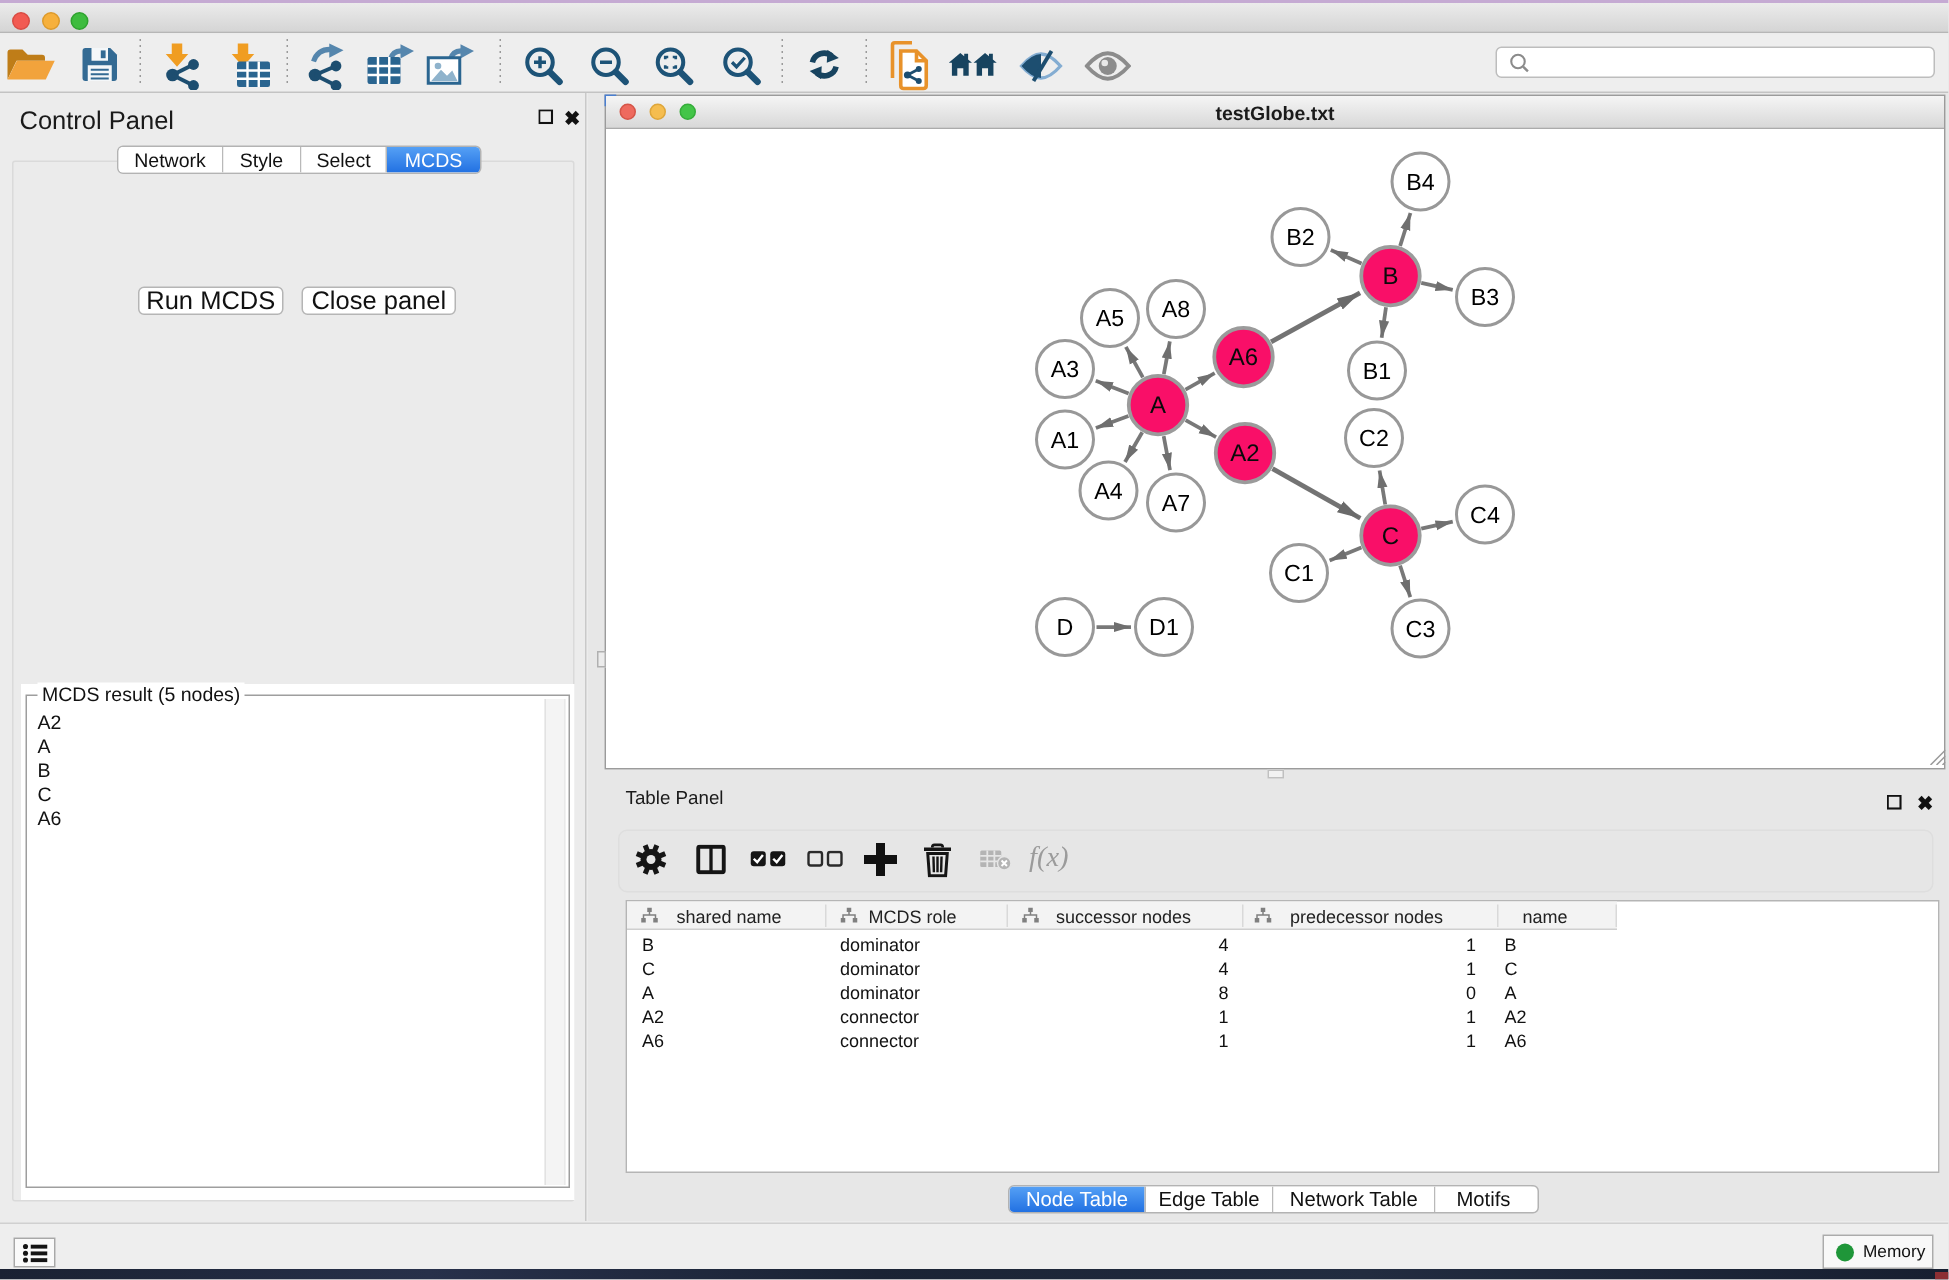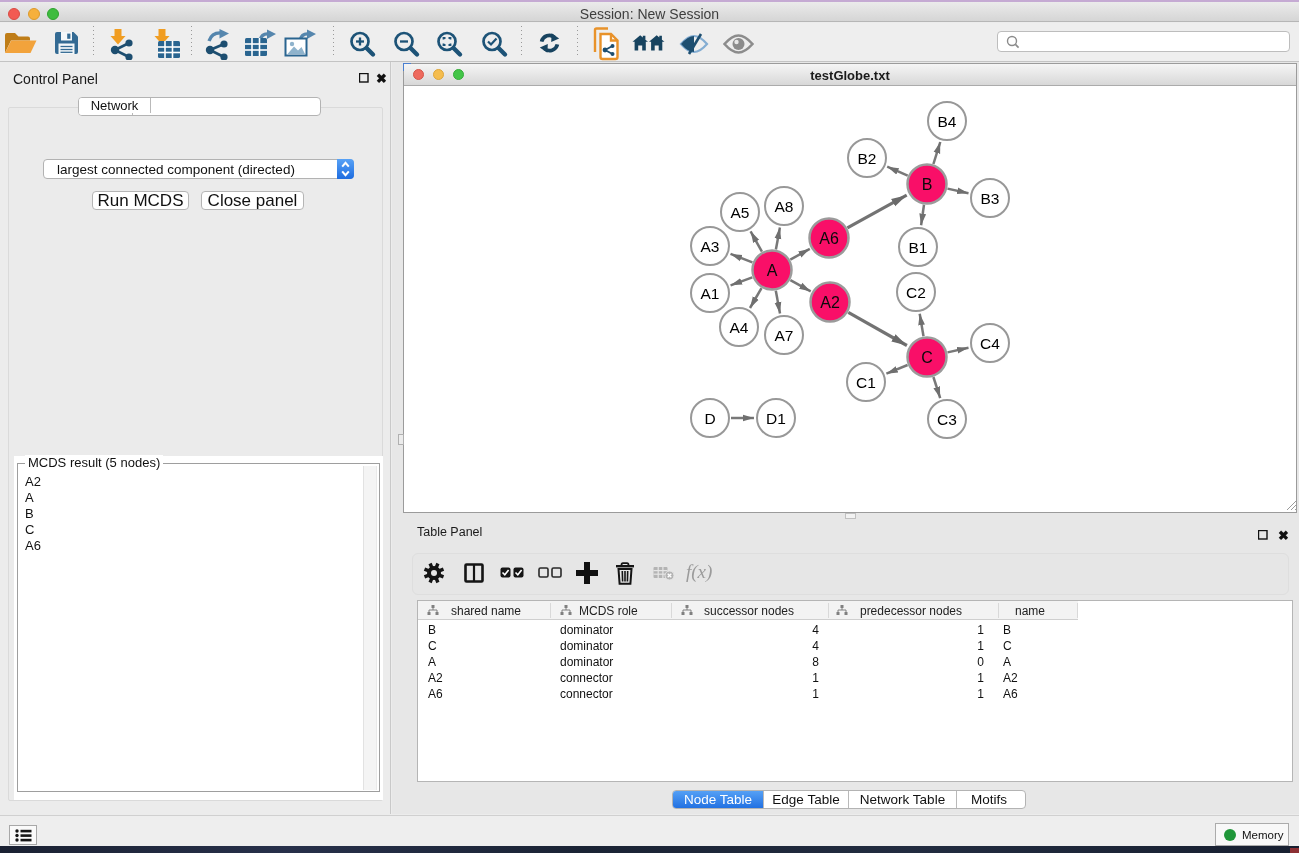--- a/index.html
+++ b/index.html
@@ -20,32 +20,32 @@
 
 #toolbar { left:0; top:23px; width:1299px; height:39px; background:#eeeeee; border-bottom:1px solid #c3c3c3; }
 .tbsep { top:3px; width:1px; height:32px;
   background-image:linear-gradient(#9a9a9a 33%, rgba(255,255,255,0) 0%);
   background-size:1px 4px; background-repeat:repeat-y; }
 #searchbox { left:997px; top:8px; width:293px; height:21px; background:#ffffff;
   border:1px solid #bdbdbd; border-radius:4px; }
 
 
 #cpanel { left:0; top:62px; width:391px; height:752px; background:#ececec; border-right:1px solid #c9c9c9; }
-#cp-title { left:13px; top:9px; font-size:14px; color:#1a1a1a; }
+#cp-title { left:13px; top:9px; font-size:17px; color:#1a1a1a; }
 .dockbtn { font-size:12px; color:#111; top:8px; }
 #cp-inner { left:8px; top:45px; width:375px; height:694px; background:#ebebeb;
   border:1px solid #dadada; border-radius:2px; }
 
 
 .seg { display:flex; height:19px; border:1px solid #b3b3b3; border-radius:4px; background:#fff;
   font-size:13px; color:#111; overflow:hidden; }
 .seg > div { display:flex; align-items:center; justify-content:center; border-right:1px solid #b9b9b9; background:#fff; }
 .seg > div:last-child { border-right:none; }
 .seg > div.sel { background:linear-gradient(#55a0f5,#2271e2); color:#fff; }
-#cp-tabs { left:78px; top:35px; width:243px;flex-direction:column; }
+#cp-tabs { left:78px; top:35px; width:243px; }
 #cp-tabs .t1{width:72px;} #cp-tabs .t2{width:54px;} #cp-tabs .t3{width:59px;} #cp-tabs .t4{width:64px;}
 
 #opt-label { left:0; top:74px; width:391px; text-align:center; font-size:13px; color:#111; }
 #combo { left:43px; top:97px; width:311px; height:20px; background:#fff; border:1px solid #b2b2b2; border-radius:4px; }
 #combo .txt { position:absolute; left:13px; top:2px; font-size:13.5px; color:#111; }
 #combo .step { position:absolute; right:-1px; top:-1px; width:17px; height:20px; border-radius:0 4px 4px 0;
   background:linear-gradient(#58a2f6,#1d6ce0); }
 .btn { height:19px; background:#ffffff; border:1px solid #b5b5b5; border-radius:4px;
   font-size:17px; color:#111; display:flex; align-items:center; justify-content:center; }
 #btn-run { left:92px; top:129px; width:97px; }
@@ -87,21 +87,20 @@
 
 #wallpaper { left:0; top:846px; width:1299px; height:7px; background:linear-gradient(90deg,#1a2132,#27304a 22%,#1a2334 45%,#222c40 70%,#171f30); }
 #wallred { left:1290px; top:848px; width:9px; height:5px; background:#8c2f33; }
 </style>
 </head>
 <body>
 <div id="titlebar" class="abs">
   <div id="tl-r" class="abs tl"></div>
     <div id="tl-y" class="abs tl"></div>
     <div id="tl-g" class="abs tl"></div>
-  <div id="wtitle" class="abs">Session: New Session</div>
 </div>
 
 <div id="toolbar" class="abs">
   <div class="tbsep abs" style="left:93px"></div>
   <div class="tbsep abs" style="left:191px"></div>
   <div class="tbsep abs" style="left:333px"></div>
   <div class="tbsep abs" style="left:521px"></div>
   <div class="tbsep abs" style="left:577px"></div>
   <div id="searchbox" class="abs">
     <svg width="16" height="16" style="position:absolute;left:7px;top:2px" viewBox="0 0 16 16">
@@ -259,29 +258,20 @@
   <div class="dockbtn abs" style="left:359px;top:10px"><svg width="10" height="10">
         <rect x="0.5" y="0.5" width="8.5" height="8.5" fill="none" stroke="#111" stroke-width="1.4"></rect>
       </svg></div>
   <div class="dockbtn abs" style="left:376px;top:9px;font-weight:bold;font-size:13px">✖</div>
   <div id="cp-inner" class="abs"></div>
   <div id="cp-tabs" class="abs seg">
     <div class="t1">Network</div>
       <div class="t2">Style</div>
       <div class="t3">Select</div>
       <div class="t4 sel">MCDS</div>
-  </div>
-  <div id="combo" class="abs">
-    <div class="txt">largest connected component (directed)</div>
-    <div class="step">
-      <svg width="17" height="20" viewBox="0 0 17 20">
-        <path d="M5.2 7.6 L8.5 3.8 L11.8 7.6" fill="none" stroke="#fff" stroke-width="2"></path>
-        <path d="M5.2 12.4 L8.5 16.2 L11.8 12.4" fill="none" stroke="#fff" stroke-width="2"></path>
-      </svg>
-    </div>
   </div>
   <div id="btn-run" class="abs btn">Run MCDS</div>
   <div id="btn-close" class="abs btn">Close panel</div>
   <div id="mcds-white" class="abs">
     <div id="mcds-border" class="abs">
       <div id="mcds-label" class="abs" style="top:-9px">MCDS result (5 nodes)</div>
       <div id="mcds-list" class="abs">A2<br>A<br>B<br>C<br>A6</div>
       <div id="mcds-scroll" class="abs"></div>
     </div>
   </div>

